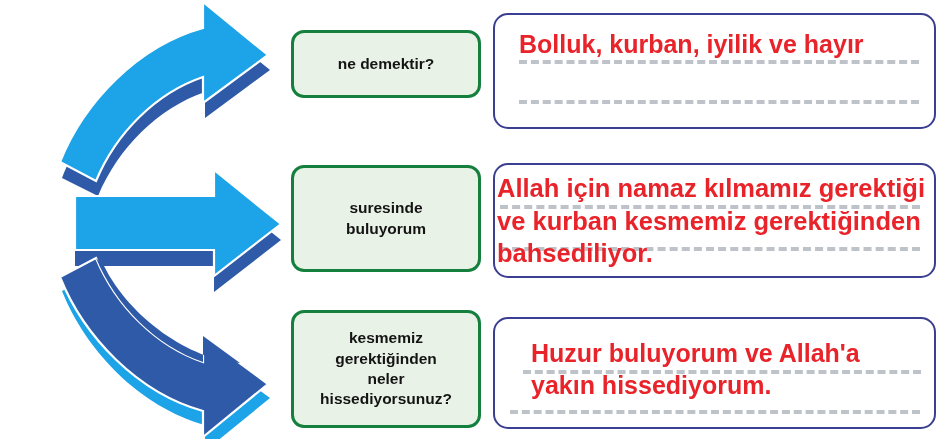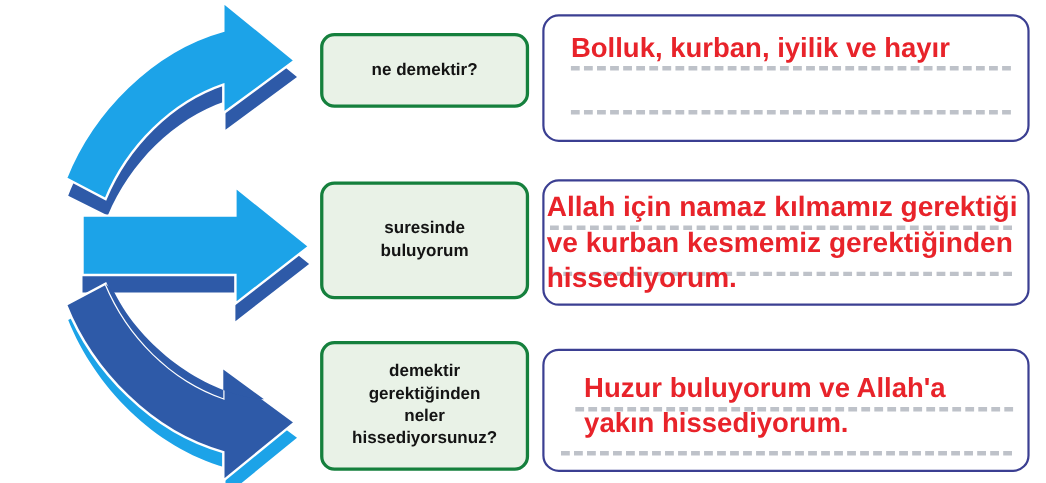--- a/index.html
+++ b/index.html
@@ -152,21 +152,21 @@
 
   <div class="q-box" id="q-box-1">
     <div class="q-text">
       <span>suresinde</span><br>
       <span>buluyorum</span><br>
     </div>
   </div>
 
   <div class="q-box" id="q-box-2">
     <div class="q-text">
-      <span>demektir</span><br>
+      <span>kesmemiz</span><br>
       <span>gerektiğinden</span><br>
       <span>neler</span><br>
       <span>hissediyorsunuz?</span>
     </div>
   </div>
 
   <div class="a-box" id="a-box-0"></div>
   <div class="a-box" id="a-box-1"></div>
   <div class="a-box" id="a-box-2"></div>
 
@@ -179,21 +179,21 @@
   <div class="rule" style="left:523px; top:370px; width:398px;"></div>
   <div class="rule" style="left:510px; top:410px; width:410px;"></div>
 
   <div class="a-text" id="a-text-0">
     <span class="a-line">Bolluk, kurban,  iyilik ve hayır</span>
   </div>
 
   <div class="a-text" id="a-text-1">
     <span class="a-line">Allah için namaz kılmamız gerektiği</span>
     <span class="a-line">ve kurban kesmemiz gerektiğinden</span>
-    <span class="a-line">hissediyorum.</span>
+    <span class="a-line">bahsediliyor.</span>
   </div>
 
   <div class="a-text" id="a-text-2">
     <span class="a-line">Huzur buluyorum ve Allah'a</span>
     <span class="a-line">yakın hissediyorum.</span>
   </div>
 
 </div>
 
 </body></html>

